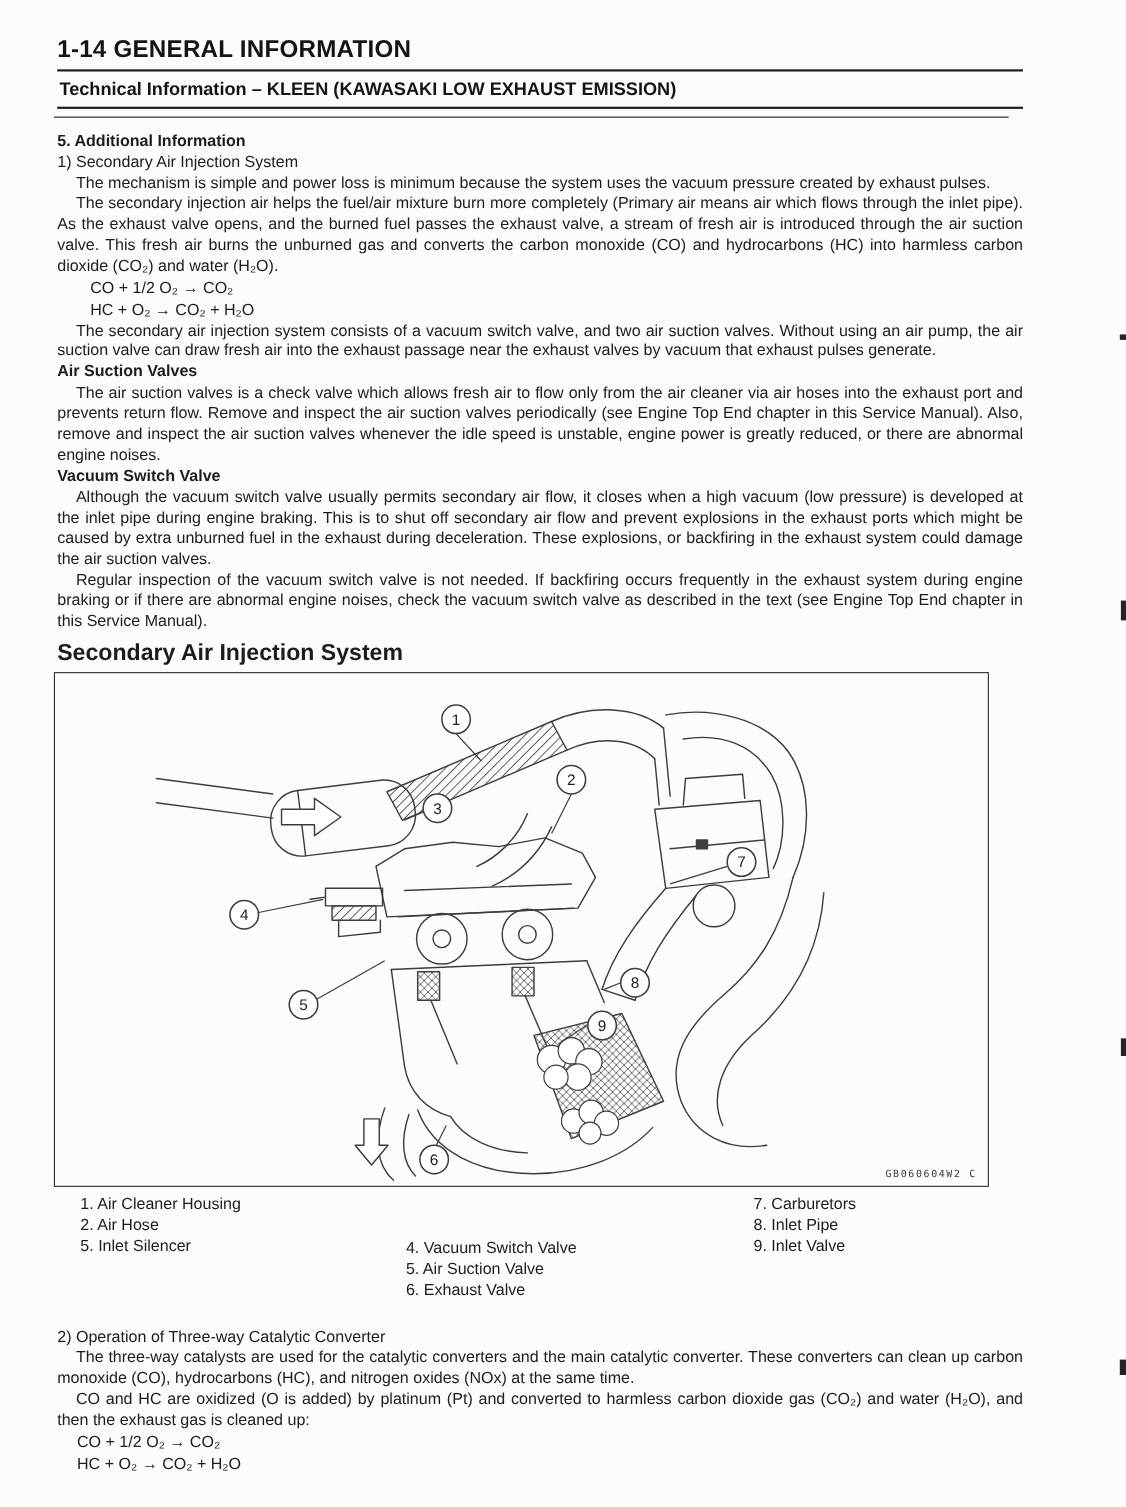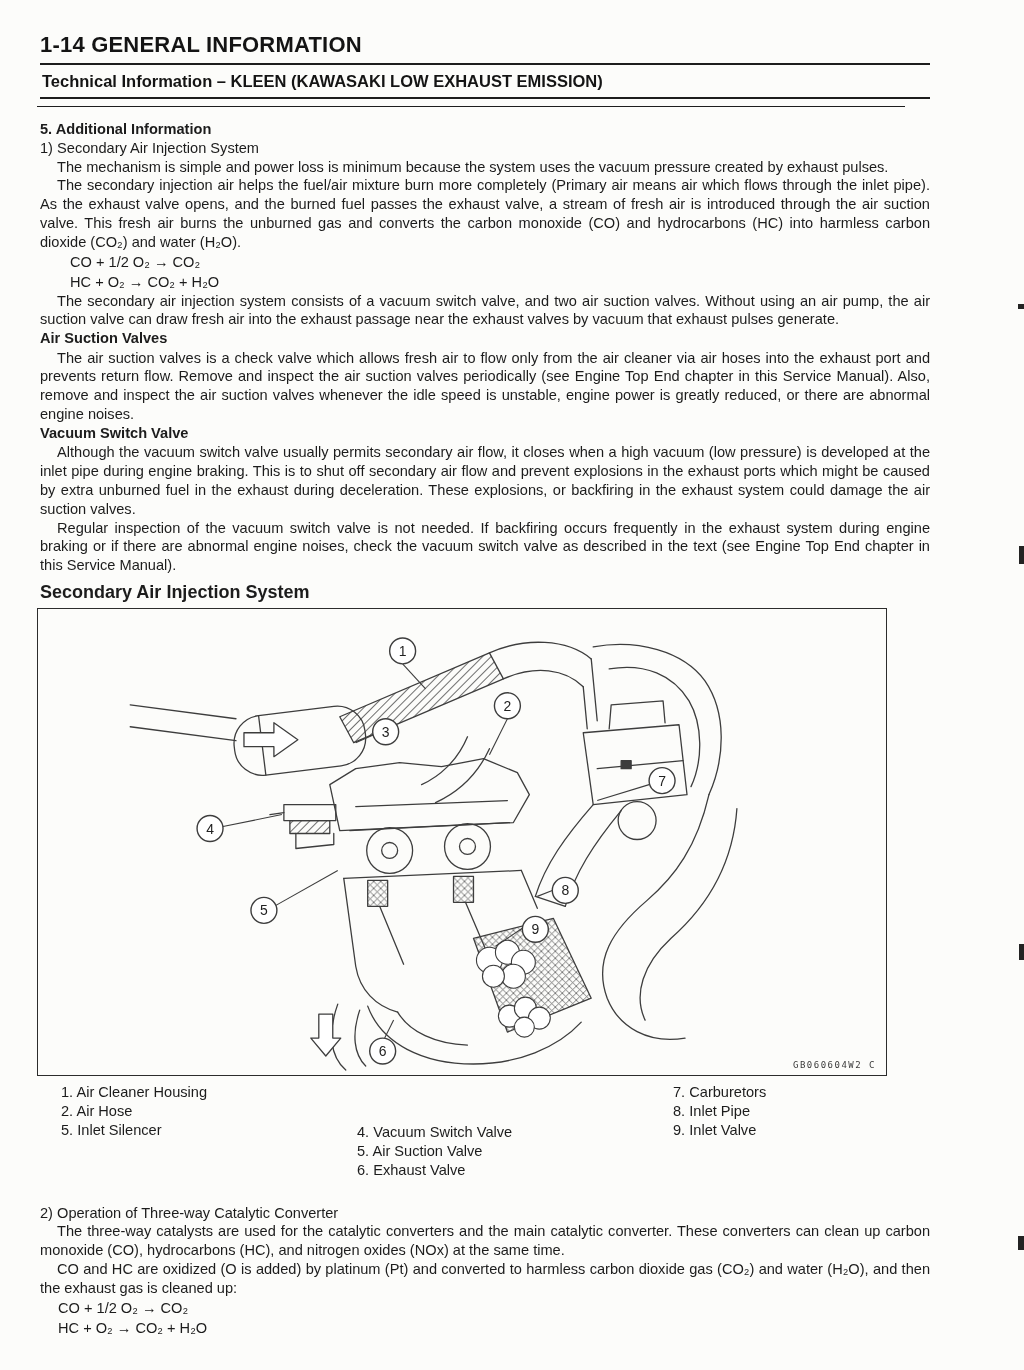--- a/index.html
+++ b/index.html
@@ -3,37 +3,37 @@
 <meta charset="utf-8">
 <style>
   * { margin:0; padding:0; box-sizing:border-box; }
   html,body { background:#9a9a9a; }
   .page {
     position:relative; width:1024px; height:1370px; margin:0 auto;
     background:#fcfcfa; color:#1c1c1c;
     font-family:"Liberation Sans","DejaVu Sans",sans-serif;
     overflow:hidden;
   }
-  .content { padding:32px 94px 0 40px; }
+  .content { padding:32px 94px 0 52px; }
 
   .hdr-title { font-size:22px; font-weight:bold; letter-spacing:0.2px; color:#141414; }
   .hdr-rule  { height:2px; background:#1d1d1d; margin-top:5px; }
   .hdr-sub   { font-size:16.5px; font-weight:bold; color:#141414; margin:7px 0 6px 2px; }
   .hdr-rule2 { height:2px; background:#1d1d1d; }
   .hdr-rule3 { height:1px; background:#1d1d1d; margin-top:7px; width:868px; margin-left:-3px; }
 
   main { margin-top:13px; }
   .b { font-weight:bold; }
   p.body { font-size:14.6px; line-height:18.8px; text-align:justify; }
   .ind { text-indent:17px; }
   .subhead { font-size:14.6px; font-weight:bold; line-height:19.5px; }
   .formula { font-size:14.6px; line-height:20px; padding-left:30px; }
   .formula.tight { padding-left:18px; }
 
-  .fig-title { font-size:18px; font-weight:bold; margin:7px 0 5px 0; }
+  .fig-title { font-size:21px; font-weight:bold; margin:7px 0 5px 0; }
   .figure-box { position:relative; width:850px; height:468px; border:1.4px solid #2c2c2c; margin-left:-3px; background:#fcfcfa; }
   .fig-code { position:absolute; right:10px; bottom:5px; font-family:"DejaVu Sans Mono","Liberation Mono",monospace; font-size:9px; letter-spacing:1.5px; color:#3a3a3a; }
 
   .legend { display:flex; padding:7px 0 3px 24px; font-size:14.6px; line-height:19.2px; width:850px; margin-left:-3px;gap:20px; }
   .legend-col-1 { width:276px; }
   .legend-col-2 { width:296px;margin-top:40px; }
   .legend-col-3 { flex:1; }
 
   .cat { margin-top:20px; }
 

